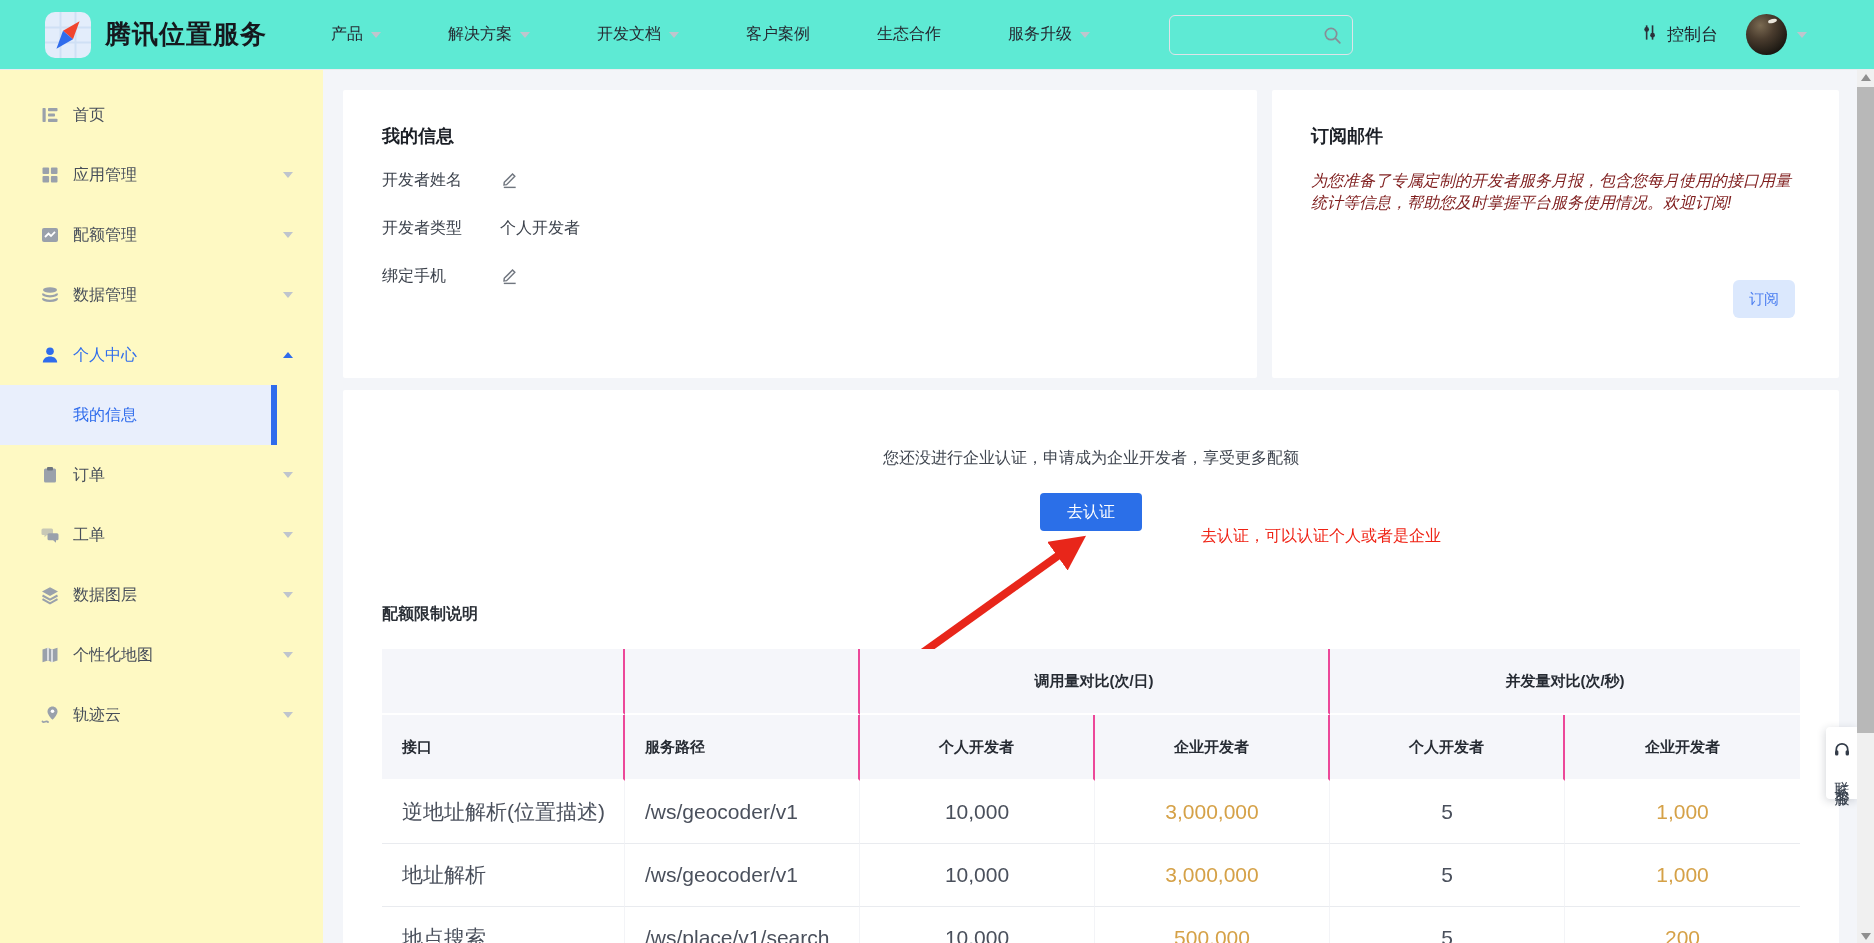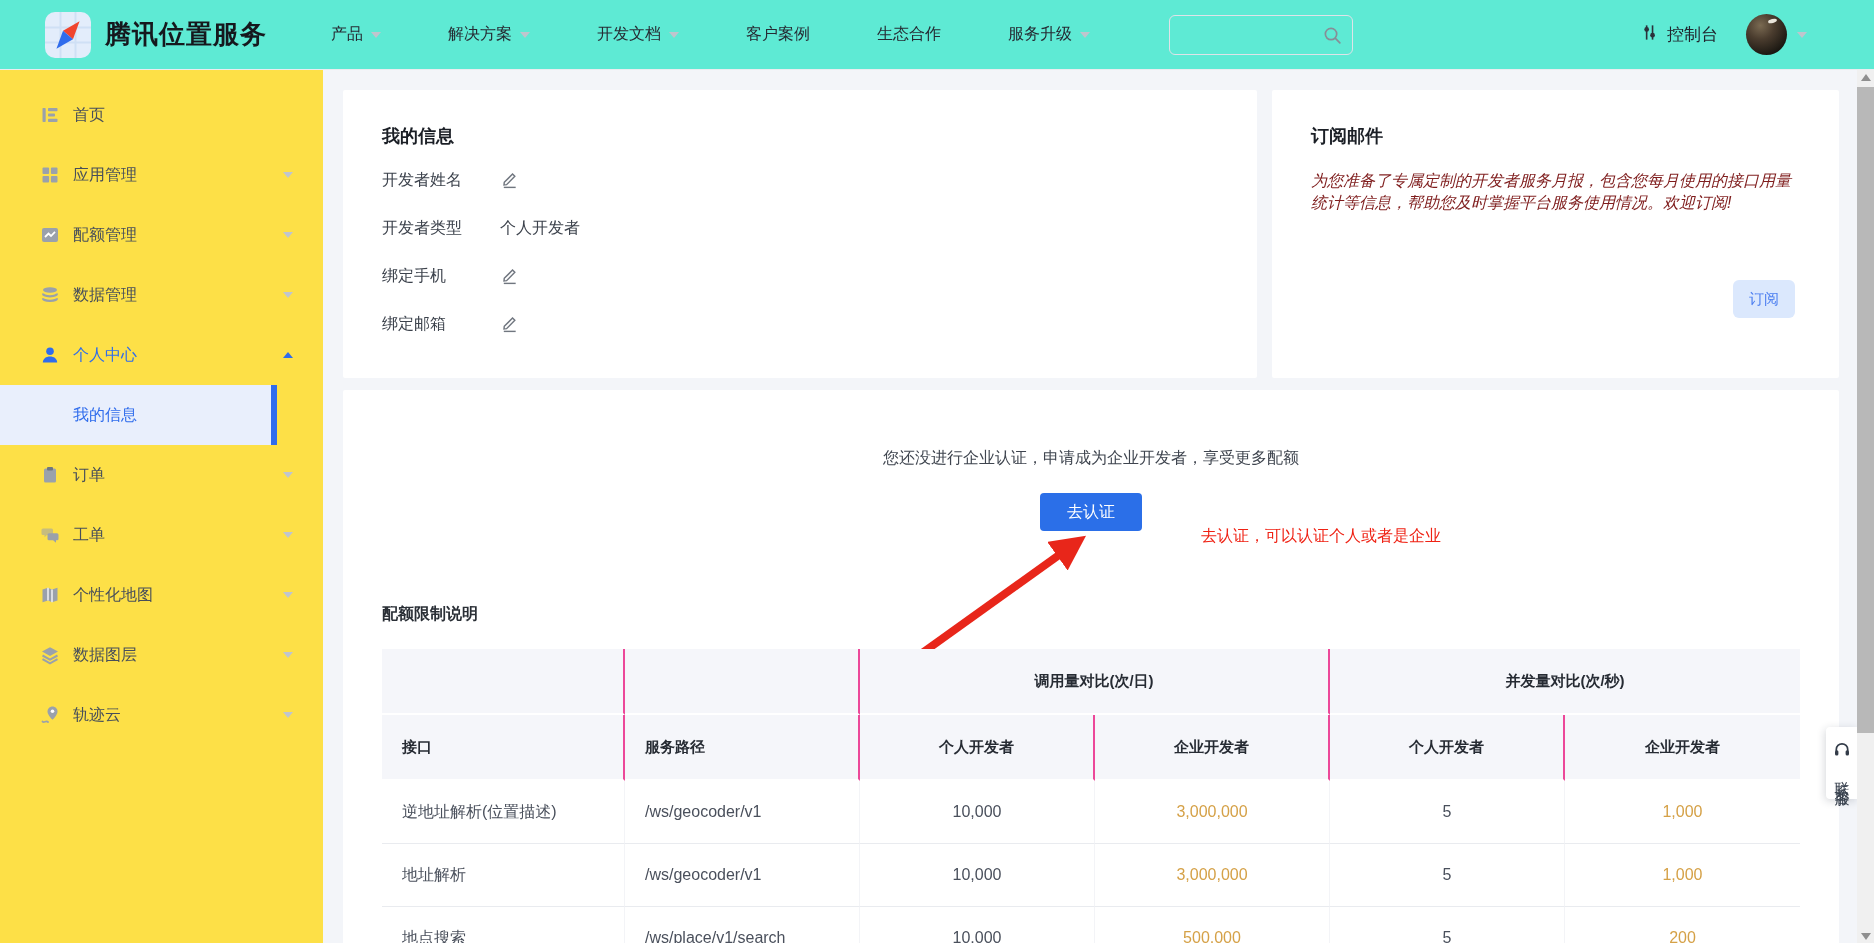--- a/index.html
+++ b/index.html
@@ -25,21 +25,21 @@
     color:#21262e; cursor:pointer; white-space:nowrap; }
   .avatar { width:41px; height:41px; border-radius:50%; margin-left:28px; cursor:pointer;
     background:radial-gradient(circle at 35% 28%, #7a6a52 0%, #4a3c2e 35%, #16140f 80%);
     position:relative; overflow:hidden; }
   .avatar::after { content:""; position:absolute; left:22px; top:5px; width:9px; height:4px;
     border-radius:50%; background:#e8e4da; transform:rotate(-15deg); }
   .avatar-caret { margin-left:10px; }
 
   
   .app { display:flex; height:873px; }
-  .sidebar { width:323px; background:#fde047; padding-top:15px; flex:0 0 auto; }
+  .sidebar { width:323px; background:#fef9c3; padding-top:15px; flex:0 0 auto; }
   .side-item { position:relative; height:60px; display:flex; align-items:center;
     padding-left:40px; font-size:16px; color:#474e5a; cursor:pointer; }
   .side-item .sicon { width:20px; height:20px; margin-right:13px; display:flex; }
   .side-item .chev { position:absolute; right:30px; }
   .side-item.active { color:#2f6cec; }
   .chev-up-blue { width:0; height:0; border-left:5px solid transparent; border-right:5px solid transparent;
     border-bottom:6px solid #2f6cec; }
   .side-subitem { width:277px; height:60px; line-height:60px; padding-left:73px; font-size:16px;
     color:#2f6cec; background:#e9effc; border-right:6px solid #2f6cec; cursor:pointer; }
 
@@ -65,21 +65,21 @@
     color:#fff; font-size:16px; border:none; border-radius:4px; cursor:pointer; }
   .annotation { position:absolute; left:858px; top:136px; font-size:16px; color:#ef2214; white-space:nowrap; }
   .arrow-layer { position:absolute; inset:0; pointer-events:none; }
 
   .quota-title { position:absolute; left:39px; top:214px; font-size:16px; font-weight:bold; color:#2a2f36; }
   .quota-table { position:absolute; left:39px; top:259px; width:1418px; border-collapse:separate; border-spacing:0; }
   .quota-table th { background:#f5f6fa; font-size:15px; font-weight:bold; color:#262b33;
     border-right:2px solid #ec4899; border-bottom:2px solid #fff; text-align:center; }
   .quota-table th:last-child { border-right:none; }
   .quota-table thead tr th { height:66px; }
-  .quota-table td { height:63px; font-size:16px; color:#4a505c; text-align:center; background:#fff;
+  .quota-table td { height:63px; font-size:21px; color:#4a505c; text-align:center; background:#fff;
     border-right:1px solid #f3f4f7; border-bottom:1px solid #e9ebef; }
   .quota-table td:last-child { border-right:none; }
   .quota-table .al { text-align:left; padding-left:20px; }
   .quota-table td.orange { color:#d5a147; }
 
   
   .contact-tab { position:absolute; right:17px; top:727px; width:31px; padding:12px 0 14px;
     background:#fff; border-radius:4px 0 0 4px; box-shadow:-1px 2px 8px rgba(27,37,55,.18);
     display:flex; flex-direction:column; align-items:center; gap:6px; cursor:pointer; z-index:30; }
   .contact-label { writing-mode:vertical-rl; font-size:15px; color:#38414e; letter-spacing:4px; }
@@ -249,37 +249,37 @@
           <path d="M9,8.3h8a1.5,1.5 0 0 1 1.5,1.5v4a1.5,1.5 0 0 1 -1.5,1.5h-1v2.4l-2.9,-2.4H9a1.5,1.5 0 0 1 -1.5,-1.5v-4a1.5,1.5 0 0 1 1.5,-1.5z"></path>
         </svg>
       </span>
       <span>工单</span>
       <span class="chev caret-down"></span>
     </div>
 
     <div class="side-item">
       <span class="sicon">
         <svg width="20" height="20" viewBox="0 0 20 20">
-          <path d="M2.5,4.5 L8,2.8 12,4.4 17.5,2.8 V15.5 L12,17.2 8,15.6 2.5,17.2 z" fill="#9aa1ab"></path>
-          <path d="M8,2.8V15.6 M12,4.4V17.2" stroke="#fff" stroke-width="1.3"></path>
-        </svg>
-      </span>
-      <span>个性化地图</span>
-      <span class="chev caret-down"></span>
-    </div>
-
-    <div class="side-item">
-      <span class="sicon">
-        <svg width="20" height="20" viewBox="0 0 20 20">
           <polygon points="10,2.2 18,6.6 10,11 2,6.6" fill="#9aa1ab"></polygon>
           <path d="M2.5,10.5 L10,14.6 17.5,10.5" fill="none" stroke="#9aa1ab" stroke-width="2"></path>
           <path d="M2.5,14.2 L10,18.3 17.5,14.2" fill="none" stroke="#9aa1ab" stroke-width="2"></path>
         </svg>
       </span>
       <span>数据图层</span>
+      <span class="chev caret-down"></span>
+    </div>
+
+    <div class="side-item">
+      <span class="sicon">
+        <svg width="20" height="20" viewBox="0 0 20 20">
+          <path d="M2.5,4.5 L8,2.8 12,4.4 17.5,2.8 V15.5 L12,17.2 8,15.6 2.5,17.2 z" fill="#9aa1ab"></path>
+          <path d="M8,2.8V15.6 M12,4.4V17.2" stroke="#fff" stroke-width="1.3"></path>
+        </svg>
+      </span>
+      <span>个性化地图</span>
       <span class="chev caret-down"></span>
     </div>
 
     <div class="side-item">
       <span class="sicon">
         <svg width="20" height="20" viewBox="0 0 20 20">
           <path d="M12.5,1.5c-2.8,0-5,2.2-5,5 0,3.7 5,8.3 5,8.3s5,-4.6 5,-8.3c0,-2.8-2.2,-5-5,-5z" fill="#9aa1ab"></path>
           <circle cx="12.5" cy="6.3" r="1.8" fill="#fff"></circle>
           <path d="M2.5,16.5c1.5,2 3.5,-1.5 5.5,0.5" stroke="#9aa1ab" stroke-width="1.8" fill="none" stroke-linecap="round"></path>
         </svg>
@@ -304,30 +304,20 @@
                 <line x1="4" y1="18.3" x2="16.5" y2="18.3" stroke="#70767f" stroke-width="1.5"></line>
               </svg>
             </span>
           </div>
           <div class="info-row">
             <span class="info-label">开发者类型</span>
             <span>个人开发者</span>
           </div>
           <div class="info-row">
             <span class="info-label">绑定手机</span>
-            <span></span>
-            <span class="edit-btn">
-              <svg width="19" height="19" viewBox="0 0 20 20">
-                <path d="M4.5,13 L13.2,4.3 l2.4,2.4 L6.9,15.4 4.2,15.8z" fill="none" stroke="#70767f" stroke-width="1.5"></path>
-                <line x1="4" y1="18.3" x2="16.5" y2="18.3" stroke="#70767f" stroke-width="1.5"></line>
-              </svg>
-            </span>
-          </div>
-          <div class="info-row">
-            <span class="info-label">绑定邮箱</span>
             <span></span>
             <span class="edit-btn">
               <svg width="19" height="19" viewBox="0 0 20 20">
                 <path d="M4.5,13 L13.2,4.3 l2.4,2.4 L6.9,15.4 4.2,15.8z" fill="none" stroke="#70767f" stroke-width="1.5"></path>
                 <line x1="4" y1="18.3" x2="16.5" y2="18.3" stroke="#70767f" stroke-width="1.5"></line>
               </svg>
             </span>
           </div>
         </div>
       </section>

